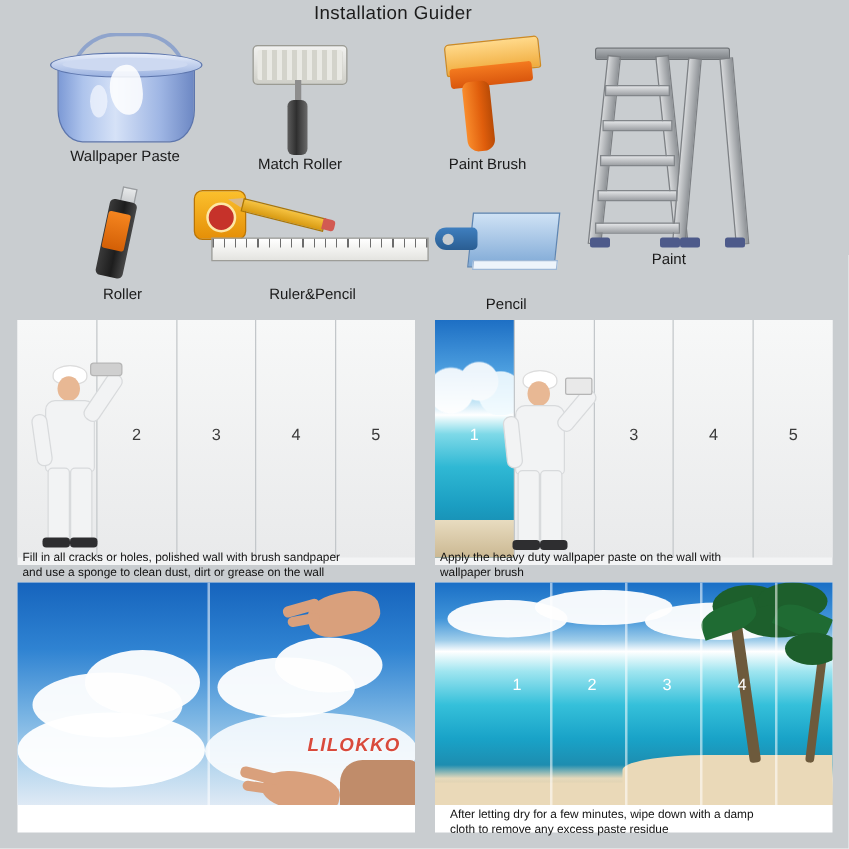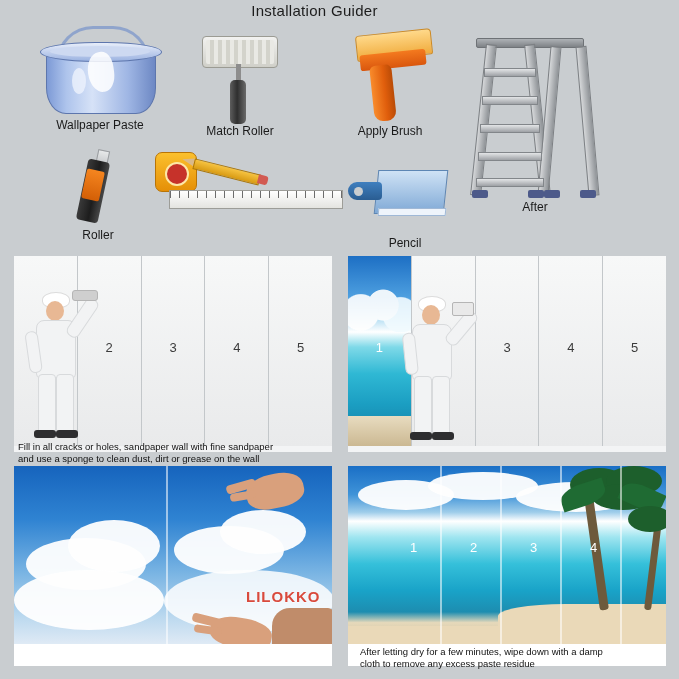--- a/index.html
+++ b/index.html
@@ -416,20 +416,21 @@
     background: #dcdcdc;
     border: 1px solid #b5b5b5;
   }
 
   
   #panel3 { left: 14px; top: 466px; width: 318px; height: 200px; }
   #panel3 .sky {
     position: absolute; left: 0; top: 0; width: 318px; height: 178px;
     background: linear-gradient(to bottom,#1664bd 0%, #2f83d2 30%, #79b4e3 60%, #bcd9ef 85%, #dfeaf5 100%);
     overflow: hidden;
+    font-style: italic;
   }
   .cloudmass {
     position: absolute;
     background: #ffffff;
     border-radius: 50%;
     filter: blur(0.3px);
     opacity: .95;
   }
   .seam {
     position: absolute;
@@ -516,39 +517,39 @@
     <div class="roller-bar"></div>
     <div class="roller-grip"></div>
   </div>
   <div class="tool-label" id="roller-label">Match Roller</div>
 
   <div class="tool" id="brush">
     <div class="brush-bristle"></div>
     <div class="brush-ferrule"></div>
     <div class="brush-handle"></div>
   </div>
-  <div class="tool-label" id="brush-label">Apply Brush</div>
+  <div class="tool-label" id="brush-label">Paint Brush</div>
 
   <div class="tool" id="ladder">
     <div class="ladder-top"></div>
     <div class="ladder-rail" style="left:8px;  top:6px;  height:150px; transform:rotate(6deg);"></div>
     <div class="ladder-rail" style="left:62px; top:6px;  height:150px; transform:rotate(-6deg);"></div>
     <div class="ladder-rail" style="left:74px; top:8px;  height:148px; transform:rotate(5deg);"></div>
     <div class="ladder-rail" style="left:112px;top:8px;  height:148px; transform:rotate(-5deg);"></div>
     <div class="ladder-step" style="left:14px; top:30px; width:50px;"></div>
     <div class="ladder-step" style="left:12px; top:58px; width:54px;"></div>
     <div class="ladder-step" style="left:10px; top:86px; width:58px;"></div>
     <div class="ladder-step" style="left:8px;  top:114px;width:62px;"></div>
     <div class="ladder-step" style="left:6px;  top:140px;width:66px;"></div>
     <div class="ladder-foot" style="left:2px;  top:152px;"></div>
     <div class="ladder-foot" style="left:58px; top:152px;"></div>
     <div class="ladder-foot" style="left:74px; top:152px;"></div>
     <div class="ladder-foot" style="left:110px;top:152px;"></div>
   </div>
-  <div class="tool-label" id="ladder-label">After</div>
+  <div class="tool-label" id="ladder-label">Paint</div>
 
   <div class="tool" id="knife">
     <div class="knife-blade"></div>
     <div class="knife-body"></div>
     <div class="knife-orange"></div>
   </div>
   <div class="tool-label" id="knife-label">Roller</div>
 
   <div class="tool" id="rulerpencil">
     <div class="tape-body">
@@ -556,20 +557,21 @@
     </div>
     <div class="pencil">
       <div class="pencil-tip"></div>
       <div class="pencil-shaft"></div>
       <div class="pencil-eraser"></div>
     </div>
     <div class="ruler-body">
         <div class="ticks"></div>
       </div>
   </div>
+  <div class="tool-label" id="rulerpencil-label">Ruler&amp;Pencil</div>
 
   <div class="tool" id="scraper">
     <div class="scraper-blade"></div>
     <div class="scraper-blade-edge"></div>
     <div class="scraper-handle"></div>
     <div class="scraper-hole"></div>
   </div>
   <div class="tool-label" id="scraper-label">Pencil</div>
 
   <div class="panel" id="panel1">
@@ -598,21 +600,21 @@
         <div class="w-body" style="left:14px; top:30px; width:38px; height:56px; border-radius:8px 8px 4px 4px;"></div>
         <div class="w-arm" style="left:40px; top:6px;  width:12px; height:42px; border-radius:6px; transform:rotate(34deg);"></div>
         <div class="w-arm" style="left:8px;  top:40px; width:11px; height:40px; border-radius:6px; transform:rotate(-8deg);"></div>
         <div class="w-leg" style="left:16px; top:84px; width:16px; height:58px; border-radius:4px;"></div>
         <div class="w-leg" style="left:34px; top:84px; width:16px; height:58px; border-radius:4px;"></div>
         <div class="w-shoe" style="left:12px; top:140px; width:22px; height:8px;"></div>
         <div class="w-shoe" style="left:34px; top:140px; width:22px; height:8px;"></div>
         <div class="w-tool" style="left:50px; top:0px;  width:24px; height:9px; border-radius:3px; background:#cfcfcf;"></div>
       </div>
     </div>
-    <div class="caption" style="left:4px; top:185px; width:312px;">Fill in all cracks or holes, sandpaper wall with fine sandpaper
+    <div class="caption" style="left:4px; top:185px; width:312px;">Fill in all cracks or holes, polished wall with brush sandpaper
 and use a sponge to clean dust, dirt or grease on the wall</div>
   </div>
 
   <div class="panel" id="panel2">
     <div class="wall">
 
       <div class="sea" style="left:0; top:0; width:64px; height:190px;">
         <div class="sea-clouds"></div>
         <div class="sea-sand"></div>
       </div>
@@ -640,20 +642,22 @@
         <div class="w-body" style="left:16px; top:30px; width:38px; height:54px; border-radius:8px 8px 4px 4px;"></div>
         <div class="w-arm" style="left:44px; top:14px; width:12px; height:38px; border-radius:6px; transform:rotate(40deg);"></div>
         <div class="w-arm" style="left:10px; top:38px; width:11px; height:40px; border-radius:6px; transform:rotate(-6deg);"></div>
         <div class="w-leg" style="left:18px; top:82px; width:16px; height:58px; border-radius:4px;"></div>
         <div class="w-leg" style="left:36px; top:82px; width:16px; height:58px; border-radius:4px;"></div>
         <div class="w-shoe" style="left:14px; top:138px; width:22px; height:8px;"></div>
         <div class="w-shoe" style="left:36px; top:138px; width:22px; height:8px;"></div>
         <div class="w-tool" style="left:56px; top:8px;  width:20px; height:12px; border-radius:2px; background:#e9e9e9;"></div>
       </div>
     </div>
+    <div class="caption" style="left:4px; top:185px; width:312px;">Apply the heavy duty wallpaper paste on the wall with
+wallpaper brush</div>
   </div>
 
   <div class="panel" id="panel3">
     <div class="sky">
       <div class="cloudmass" style="left:12px;  top:72px;  width:120px; height:52px;"></div>
       <div class="cloudmass" style="left:54px;  top:54px;  width:92px;  height:52px;"></div>
       <div class="cloudmass" style="left:0px;   top:104px; width:150px; height:60px;"></div>
       <div class="cloudmass" style="left:160px; top:60px;  width:110px; height:48px;"></div>
       <div class="cloudmass" style="left:206px; top:44px;  width:86px;  height:44px;"></div>
       <div class="cloudmass" style="left:150px; top:104px; width:170px; height:62px; opacity:.85;"></div>

